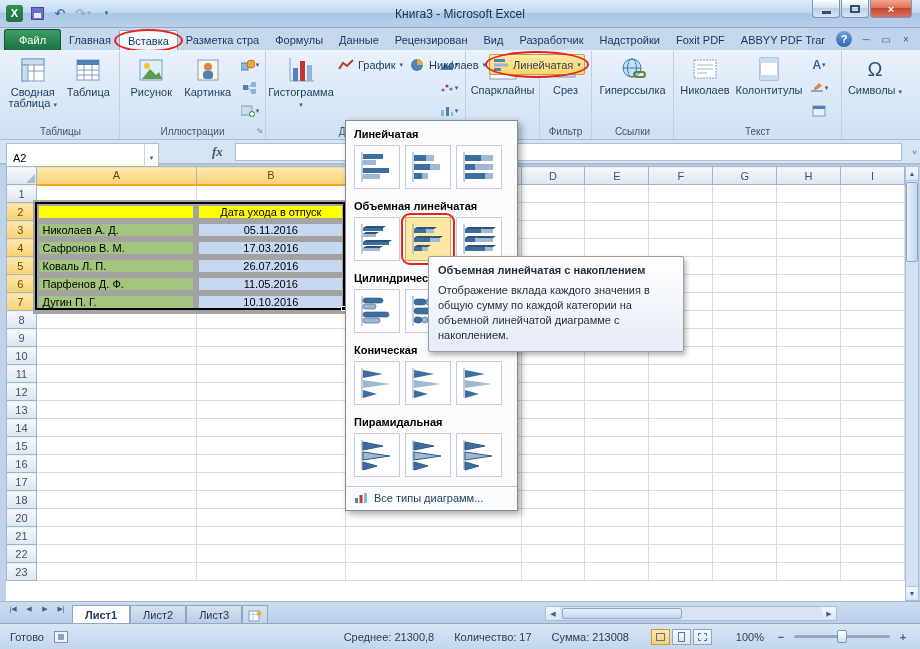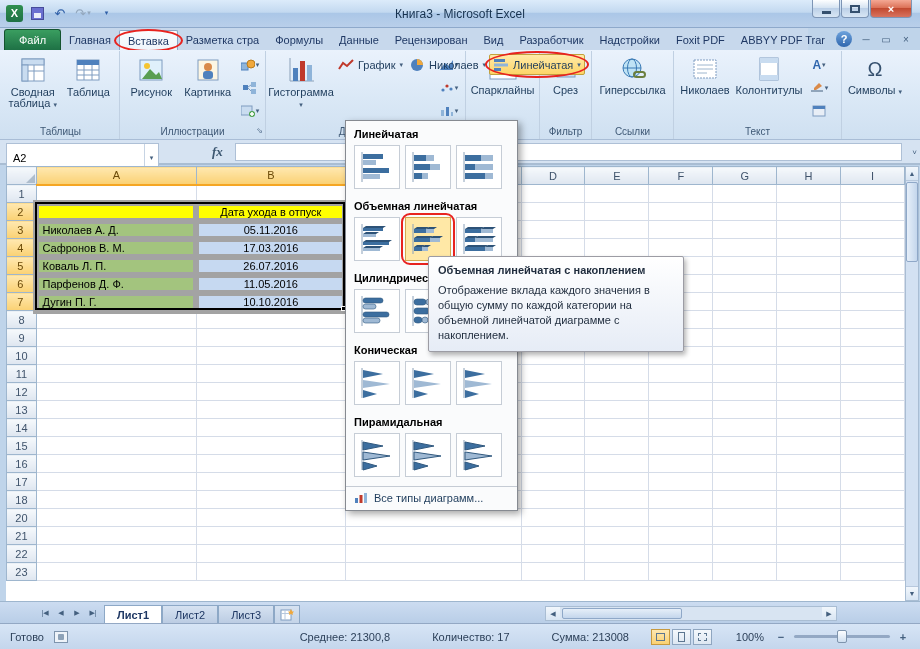--- a/index.html
+++ b/index.html
@@ -80,35 +80,35 @@
   .sel-overlay { position:absolute; left:29px; top:36px; width:310px; height:108px; border:2px solid #000; pointer-events:none; }
   .fill-handle { position:absolute; right:-3px; bottom:-3px; width:5px; height:5px; background:#000; border:1px solid #fff; }
 
   
   .vscroll { position:absolute; right:1px; top:166px; width:14px; height:435px; background:#d3e1f2; border:1px solid #a9bdd3; display:flex; flex-direction:column; align-items:center; }
   .vscroll .arr { height:14px; width:100%; display:flex; align-items:center; justify-content:center; font-size:7px; color:#44607f; background:linear-gradient(#f2f7fc,#d8e5f3); border-bottom:1px solid #b7c8dd; }
   .vscroll .arr.bot { margin-top:auto; border-top:1px solid #b7c8dd; border-bottom:none; }
   .vthumb { width:12px; height:80px; margin-top:1px; background:linear-gradient(90deg,#e6eff9,#c4d6ec); border:1px solid #8fa8c8; border-radius:2px; }
 
   
-  .sheetbar { position:absolute; left:0; top:601px; width:920px; height:22px; background:linear-gradient(#ccdcf1,#b9cee7); border-top:1px solid #9eb6ce; display:flex; align-items:center;padding-left:32px; }
+  .sheetbar { position:absolute; left:0; top:601px; width:920px; height:22px; background:linear-gradient(#ccdcf1,#b9cee7); border-top:1px solid #9eb6ce; display:flex; align-items:flex-start; }
   .nav { display:flex; gap:2px; margin-left:6px; }
   .navbtn { width:14px; height:14px; display:flex; align-items:center; justify-content:center; font-size:7px; color:#44607f; }
   .stab { height:19px; margin-top:3px; padding:0 12px; display:flex; align-items:center; border:1px solid #8da8c6; border-bottom:none; border-radius:0 0 0 0; background:linear-gradient(#d6e2f1,#bacbe2); color:#1f3864; }
   .stab.active { background:#fff; font-weight:bold; }
   .instab { width:26px; height:19px; margin-top:3px; border:1px solid #8da8c6; border-bottom:none; background:linear-gradient(#d6e2f1,#c3d3e8); display:flex; align-items:center; justify-content:center; }
   .hscroll { position:absolute; left:545px; top:4px; width:292px; height:15px; background:#d8e4f2; border:1px solid #a9bdd3; display:flex; align-items:center; }
   .hscroll .arr { width:14px; height:100%; display:flex; align-items:center; justify-content:center; font-size:7px; color:#44607f; background:linear-gradient(#f2f7fc,#d8e5f3); }
   .hthumb { width:120px; height:11px; margin-left:2px; background:linear-gradient(#e6eff9,#c4d6ec); border:1px solid #8fa8c8; border-radius:2px; }
 
   
   .statusbar { position:absolute; left:0; top:623px; width:920px; height:26px; background:linear-gradient(#d7e5f6,#c4d6ec); border-top:1px solid #93a8c4; display:flex; align-items:center; padding:0 10px; color:#2b3f58; }
   .macroicon { width:14px; height:12px; margin-left:10px; border:1px solid #7e94ad; background:#eef3f9; display:flex; align-items:center; justify-content:center; }
   .macroicon i { width:6px; height:6px; background:#8da2b8; border-radius:1px; }
-  .stats { margin-left:auto; display:flex; gap:42px; }
+  .stats { margin-left:auto; display:flex; gap:20px; }
   .views { display:flex; gap:2px; margin-left:22px; }
   .viewbtn { width:19px; height:16px; border:1px solid #8fa6c0; background:linear-gradient(#f4f8fc,#dde7f2); display:flex; align-items:center; justify-content:center; }
   .viewbtn.on { background:linear-gradient(#ffe8b0,#fad173); border-color:#c89a3f; }
   .viewbtn .vb { width:9px; height:8px; border:1px solid #5c7democ; border:1px solid #5c7690; }
   .zoomlbl { margin-left:18px; width:34px; text-align:right; }
   .zoomctl { display:flex; align-items:center; gap:6px; margin-left:10px; }
   .zbtn { width:14px; height:14px; display:flex; align-items:center; justify-content:center; color:#44607f; font-weight:bold; }
   .ztrack { width:96px; height:3px; background:#93a8c4; position:relative; border-radius:2px; }
   .ztick { position:absolute; left:47px; top:-3px; width:2px; height:9px; background:#7e94ad; }
   .zthumb { position:absolute; left:43px; top:-5px; width:10px; height:13px; background:linear-gradient(#fdfeff,#cfdfF0); border:1px solid #7e94ad; border-radius:2px; }

